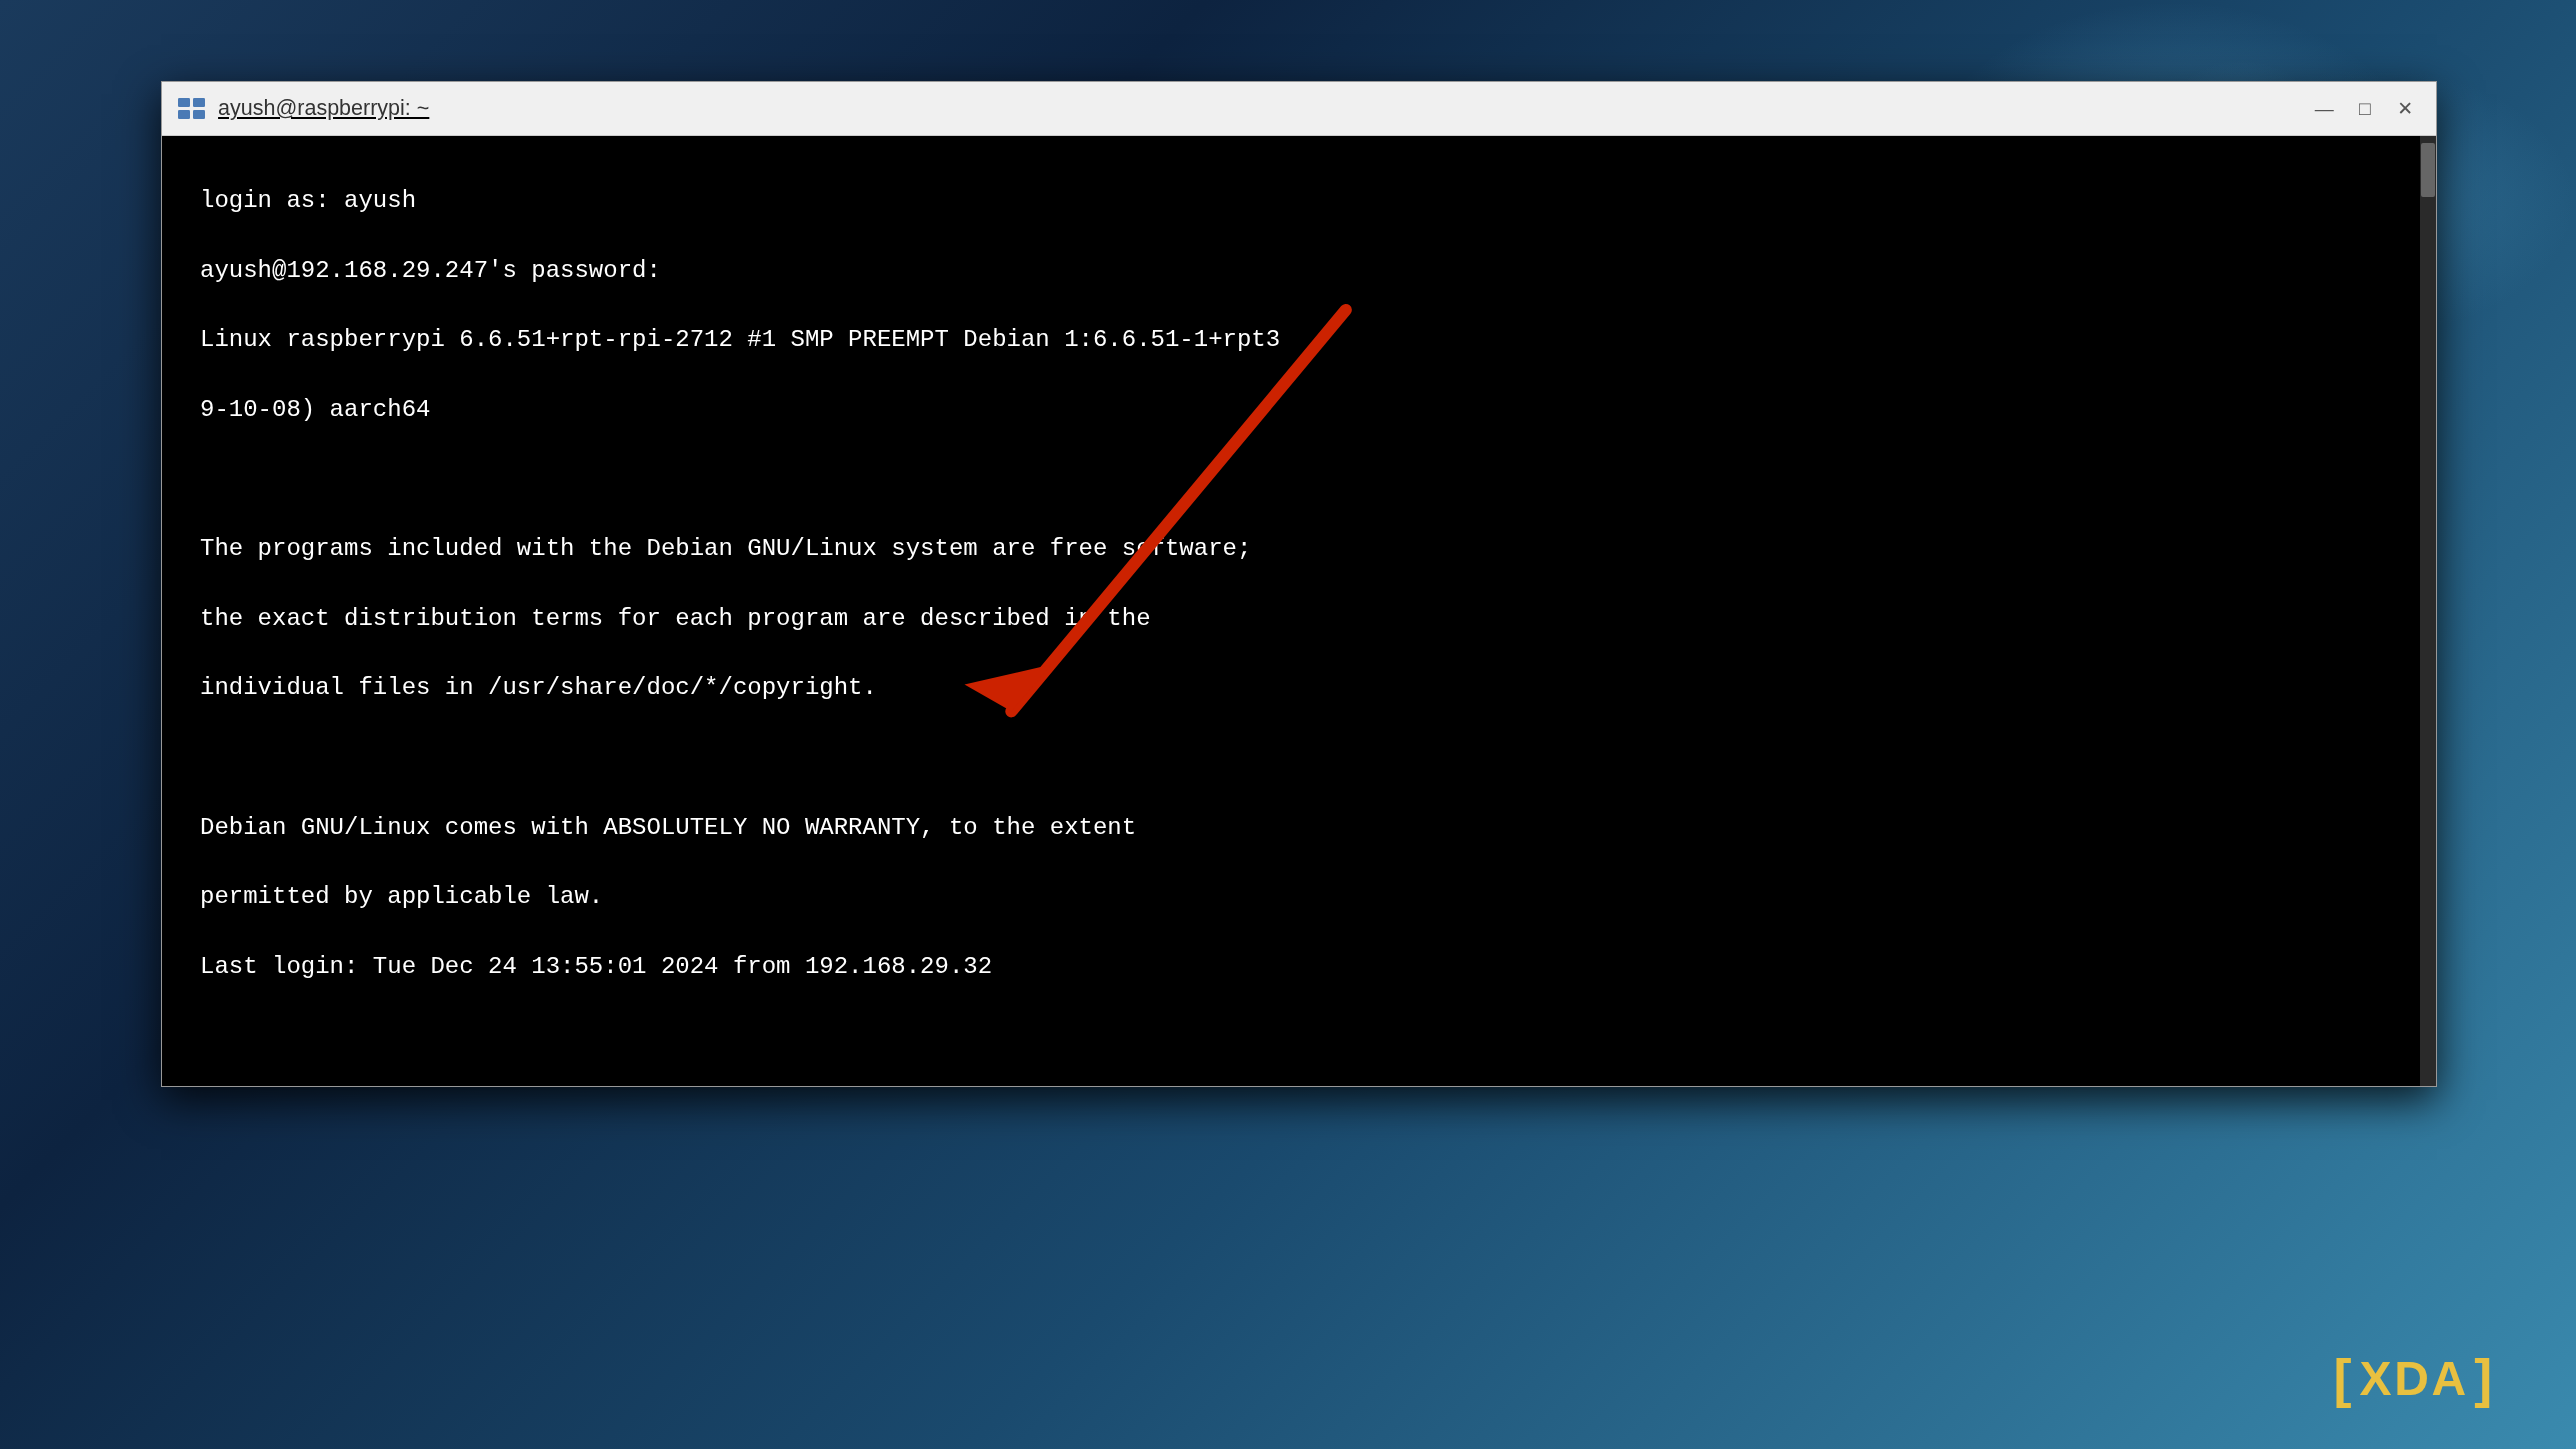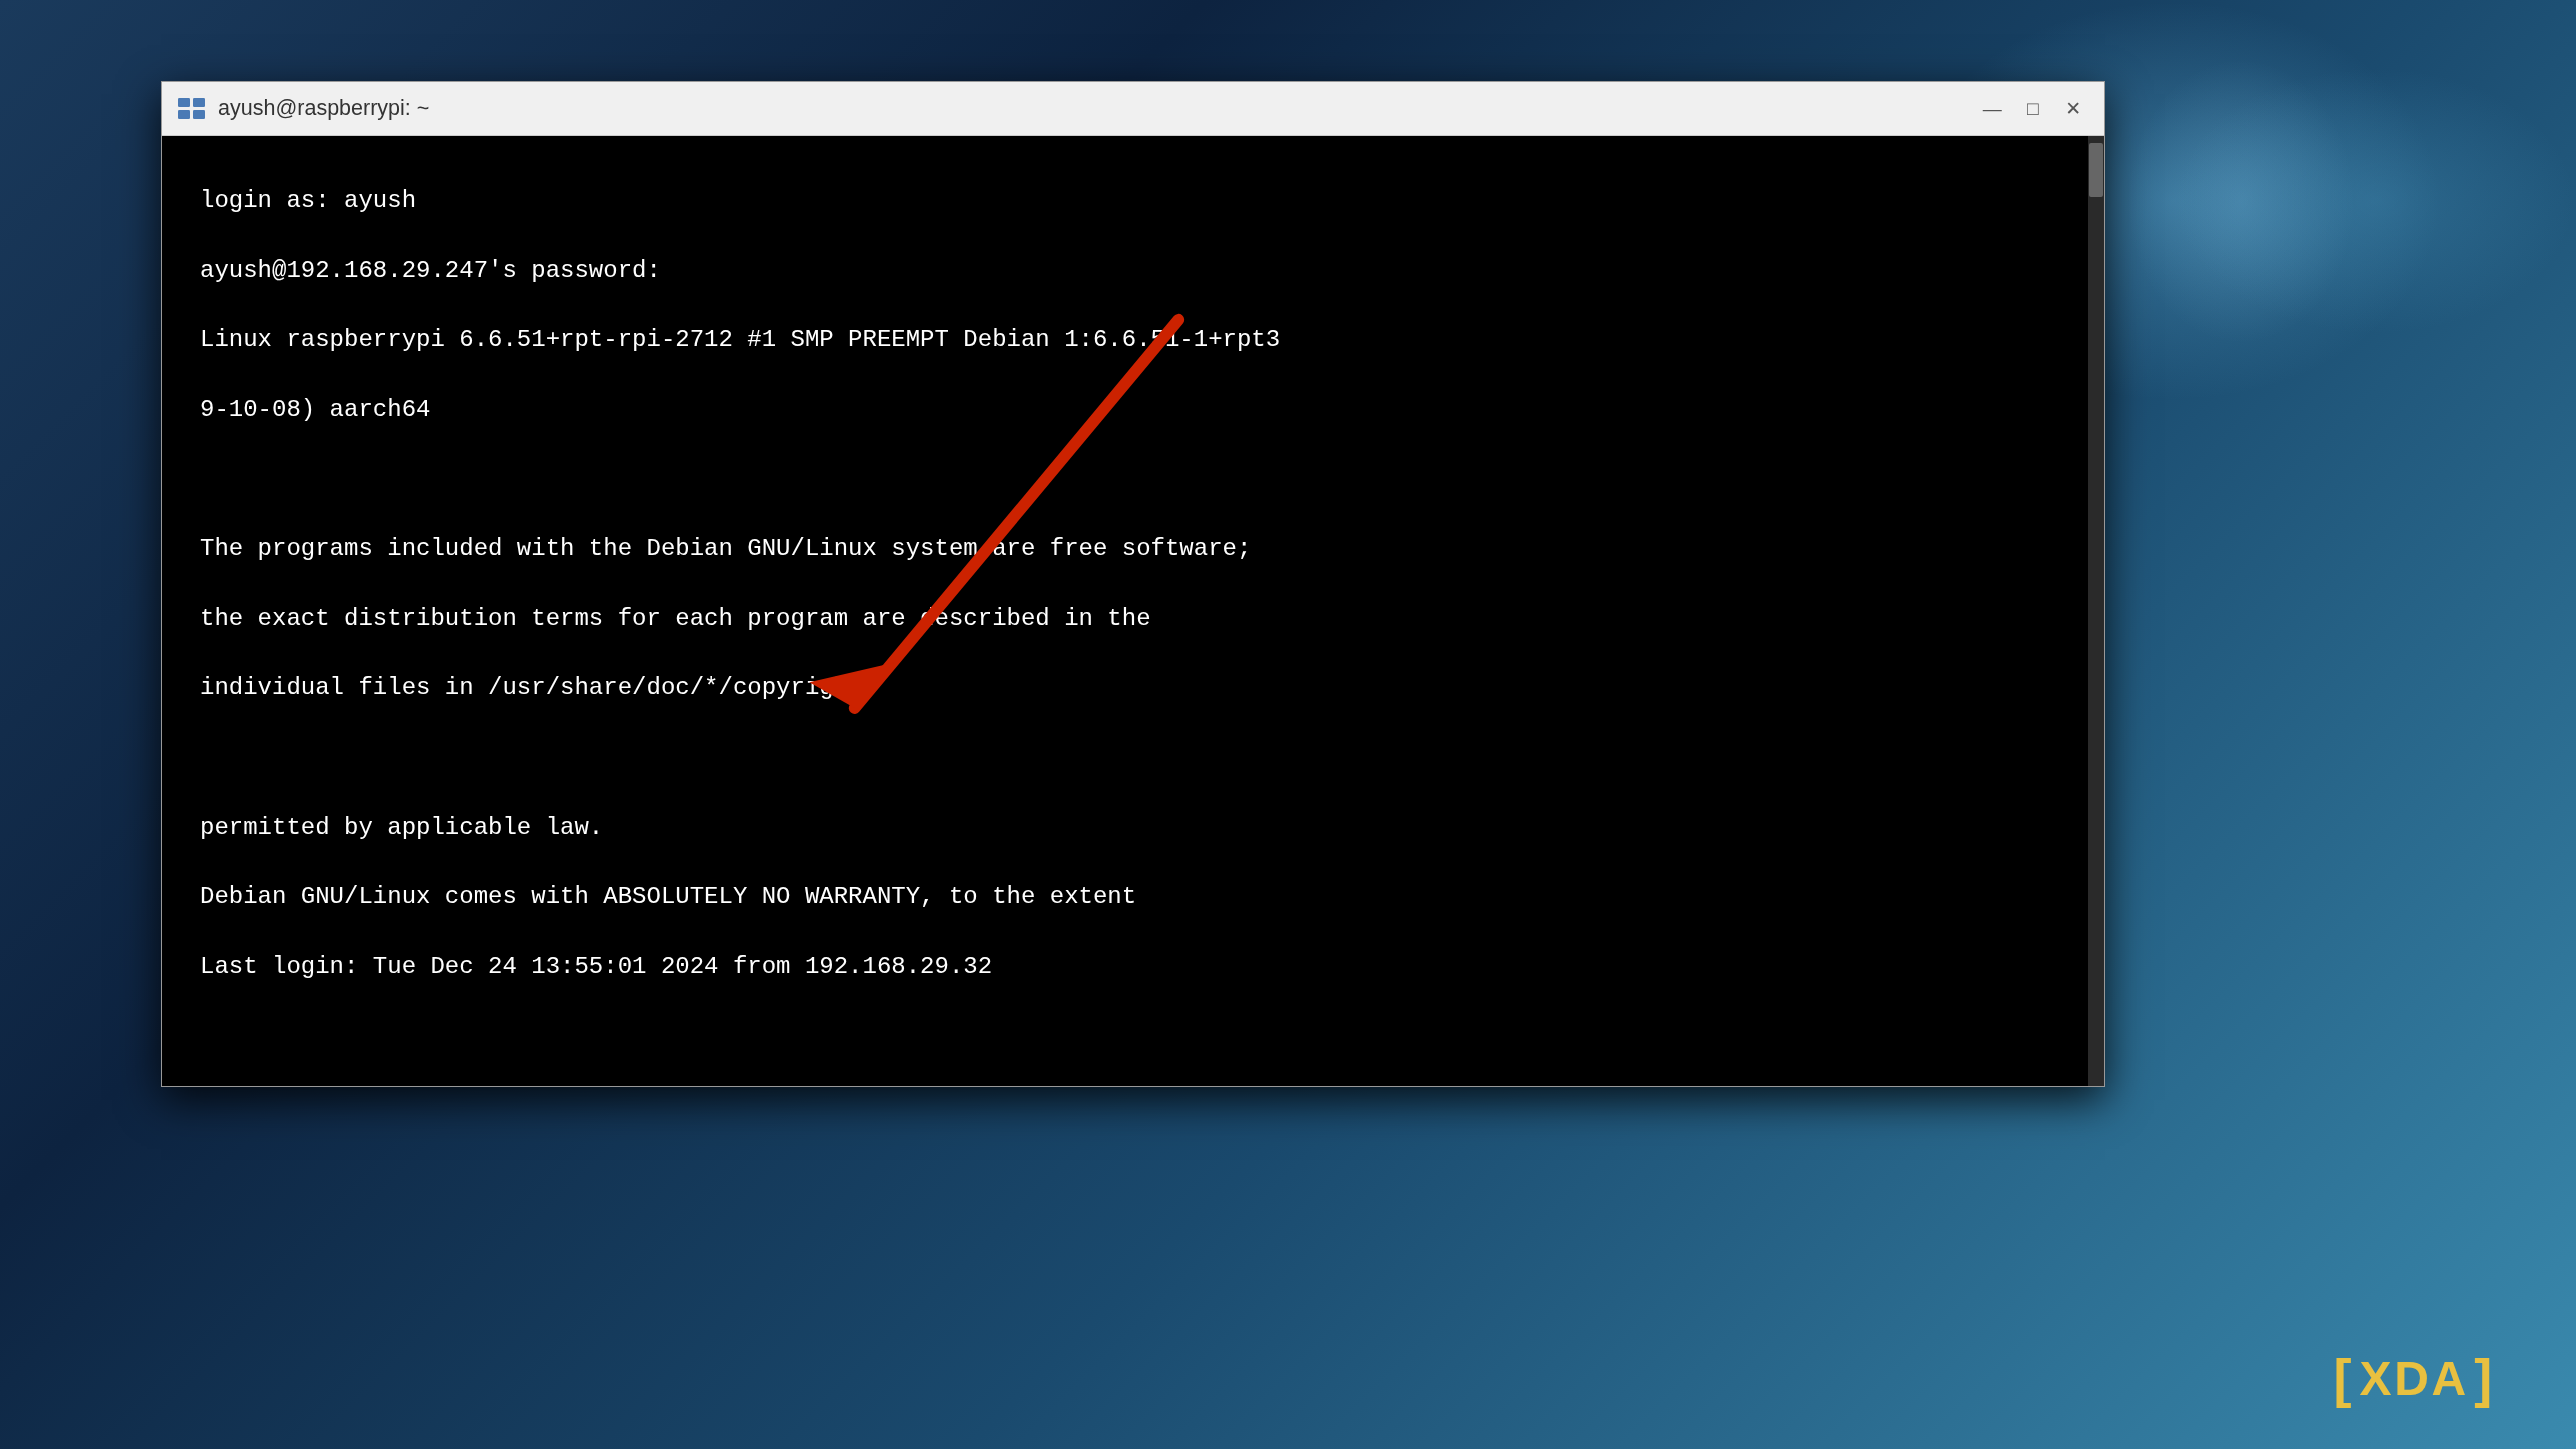--- a/index.html
+++ b/index.html
@@ -66,29 +66,30 @@
     .xda-bracket-right {
       color: #e8c040;
       font-size: 54px;
     }
 
     
     .terminal-window {
       position: absolute;
       top: 81px;
       left: 161px;
-      width: 1944px;
+      width: 2276px;
       height: 1006px;
       background: #000000;
       border: 1.3px solid #999;
       border-radius: 0;
       box-shadow: 0 13.4px 40px rgba(0,0,0,0.8);
       display: flex;
       flex-direction: column;
       overflow: hidden;
+      text-decoration: underline;
     }
 
     
     .title-bar {
       background: #f0f0f0;
       height: 54px;
       display: flex;
       align-items: center;
       padding: 0 13.4px;
       border-bottom: 0.7px solid #ccc;
@@ -234,22 +235,22 @@
     <div class="terminal-text">
 <span class="term-line white-text">login as: ayush</span>
 <span class="term-line white-text">ayush@192.168.29.247's password:</span>
 <span class="term-line white-text">Linux raspberrypi 6.6.51+rpt-rpi-2712 #1 SMP PREEMPT Debian 1:6.6.51-1+rpt3</span>
 <span class="term-line white-text">9-10-08) aarch64</span>
 <span class="term-line"> </span>
 <span class="term-line white-text">The programs included with the Debian GNU/Linux system are free software;</span>
 <span class="term-line white-text">the exact distribution terms for each program are described in the</span>
 <span class="term-line white-text">individual files in /usr/share/doc/*/copyright.</span>
 <span class="term-line"> </span>
+<span class="term-line white-text">Debian GNU/Linux comes with ABSOLUTELY NO WARRANTY, to the extent</span>
 <span class="term-line white-text">permitted by applicable law.</span>
-<span class="term-line white-text">Debian GNU/Linux comes with ABSOLUTELY NO WARRANTY, to the extent</span>
 <span class="term-line white-text">Last login: Tue Dec 24 13:55:01 2024 from 192.168.29.32</span>
 <span class="term-line"> </span>
 
 
 
 
 
 
 
 

